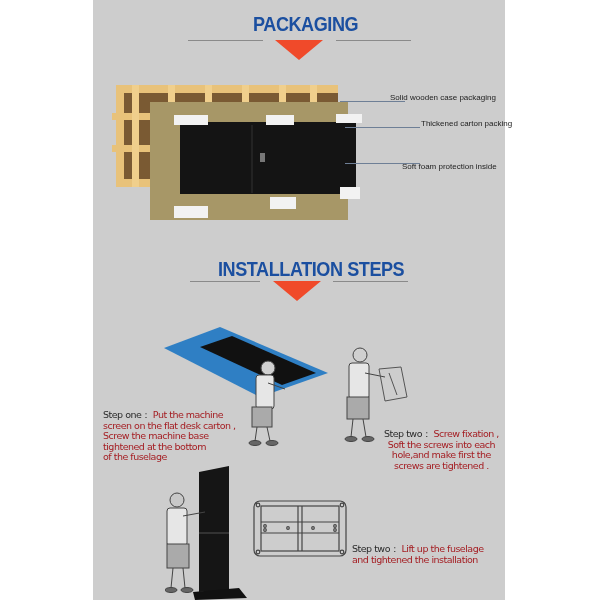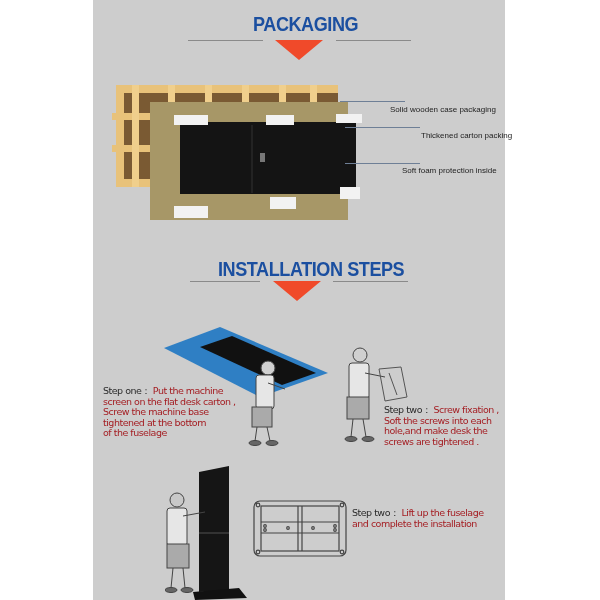--- a/index.html
+++ b/index.html
@@ -2,23 +2,23 @@
 <html><head>
 <meta charset="utf-8">
 <style>
   html, body { margin:0; padding:0; }
   body { width:600px; height:600px; background:#ffffff; position:relative; overflow:hidden; font-family:"Liberation Sans", sans-serif; }
   .panel { position:absolute; left:93px; top:0; width:412px; height:600px; background:#cdcdcd; }
   .abs { position:absolute; }
   .section-title { position:absolute; font-family:"Liberation Sans", sans-serif; font-weight:bold; color:#1b4fa0; letter-spacing:-0.5px; transform:scaleX(0.86); transform-origin:left center; white-space:nowrap; }
   .hr { position:absolute; height:1px; background:#8a8a8a; }
   .tri { position:absolute; width:0; height:0; border-left:24px solid transparent; border-right:24px solid transparent; border-top:20px solid #f04a2a; }
-  .callout { position:absolute; font-size:8px; color:#222; white-space:nowrap; font-family:"Liberation Sans", sans-serif;margin-top:12px; }
+  .callout { position:absolute; font-size:8px; color:#222; white-space:nowrap; font-family:"Liberation Sans", sans-serif; }
   .callout-line { position:absolute; height:1px; background:#6e7f96; }
-  .step { position:absolute; font-size:9.5px; line-height:10.5px; color:#a41d22; font-family:"DejaVu Sans", sans-serif; letter-spacing:-0.5px; }
+  .step { position:absolute; font-size:9.5px; line-height:10.5px; color:#a41d22; font-family:"DejaVu Sans", sans-serif; letter-spacing:-0.5px;margin-top:24px; }
   .step .lbl { color:#2a2a2a; }
 </style>
 </head>
 <body>
 
 <div class="panel"></div>
 
 <div class="section-title" style="left:253px; top:12px; font-size:21px;">PACKAGING</div>
 <div class="hr" style="left:188px; top:40px; width:75px;"></div>
 <div class="hr" style="left:336px; top:40px; width:75px;"></div>
@@ -57,21 +57,21 @@
     <rect x="160" y="112" width="26" height="12"></rect>
     <rect x="230" y="102" width="20" height="12"></rect>
   </g>
 </svg>
 
 <div class="callout-line" style="left:340px; top:101px; width:65px;"></div>
 <div class="callout" style="left:390px; top:93px;">Solid wooden  case packaging</div>
 <div class="callout-line" style="left:345px; top:127px; width:75px;"></div>
 <div class="callout" style="left:421px; top:119px;">Thickened carton packing</div>
 <div class="callout-line" style="left:345px; top:163px; width:75px;"></div>
-<div class="callout" style="left:402px; top:154px;">Soft foam protection inside</div>
+<div class="callout" style="left:402px; top:162px;">Soft foam protection inside</div>
 
 <div class="section-title" style="left:218px; top:257px; font-size:21px;">INSTALLATION STEPS</div>
 <div class="hr" style="left:190px; top:281px; width:70px;"></div>
 <div class="hr" style="left:333px; top:281px; width:75px;"></div>
 <div class="tri" style="left:273px; top:281px;"></div>
 
 <svg class="abs" style="left:160px; top:313px;" width="170" height="135" viewBox="0 0 170 135">
   <polygon points="4,35 60,14 168,60 100,84" fill="#2f7fc4"></polygon>
   <polygon points="40,34 72,23 156,60 122,72" fill="#111"></polygon>
   <g stroke="#444" stroke-width="1" fill="#e6e6e6">
@@ -104,24 +104,24 @@
     <line x1="28" y1="74" x2="31" y2="92"></line>
     <ellipse cx="16" cy="94" rx="6" ry="2.5" fill="#666"></ellipse>
     <ellipse cx="33" cy="94" rx="6" ry="2.5" fill="#666"></ellipse>
   </g>
   <g stroke="#555" fill="none" stroke-width="1">
     <polygon points="44,24 66,22 72,52 50,56"></polygon>
     <line x1="54" y1="28" x2="62" y2="50"></line>
   </g>
 </svg>
 
-<div class="step" style="left:384px; top:405px;">
+<div class="step" style="left:384px; top:405px;text-align:center;">
   <div><span class="lbl">Step two：</span> <span>Screw fixation ,</span></div>
   <div>Soft the screws into each</div>
-  <div> hole,and make desk the</div>
+  <div> hole,and make first the</div>
   <div>screws are tightened .</div>
 </div>
 
 <svg class="abs" style="left:165px; top:462px;" width="110" height="138" viewBox="0 0 110 138">
   <g>
     <polygon points="34,10 64,4 64,128 34,130" fill="#151515"></polygon>
     <rect x="34" y="70" width="30" height="2" fill="#333"></rect>
     <polygon points="28,130 74,126 82,136 30,138" fill="#111"></polygon>
   </g>
   <g stroke="#444" stroke-width="1" fill="#e6e6e6">
@@ -150,16 +150,16 @@
       <circle cx="89" cy="52" r="1.8"></circle>
     <circle cx="12" cy="26" r="1.3"></circle>
       <circle cx="12" cy="30" r="1.3"></circle>
     <circle cx="82" cy="26" r="1.3"></circle>
       <circle cx="82" cy="30" r="1.3"></circle>
     <circle cx="35" cy="28" r="1.3"></circle>
       <circle cx="60" cy="28" r="1.3"></circle>
   </g>
 </svg>
 
-<div class="step" style="left:352px; top:508px;">
+<div class="step" style="left:352px; top:520px;">
   <div><span class="lbl">Step two：</span> <span>Lift up the fuselage</span></div>
-  <div>and complete the installation</div>
+  <div>and tightened the installation</div>
 </div>
 
 </body></html>

